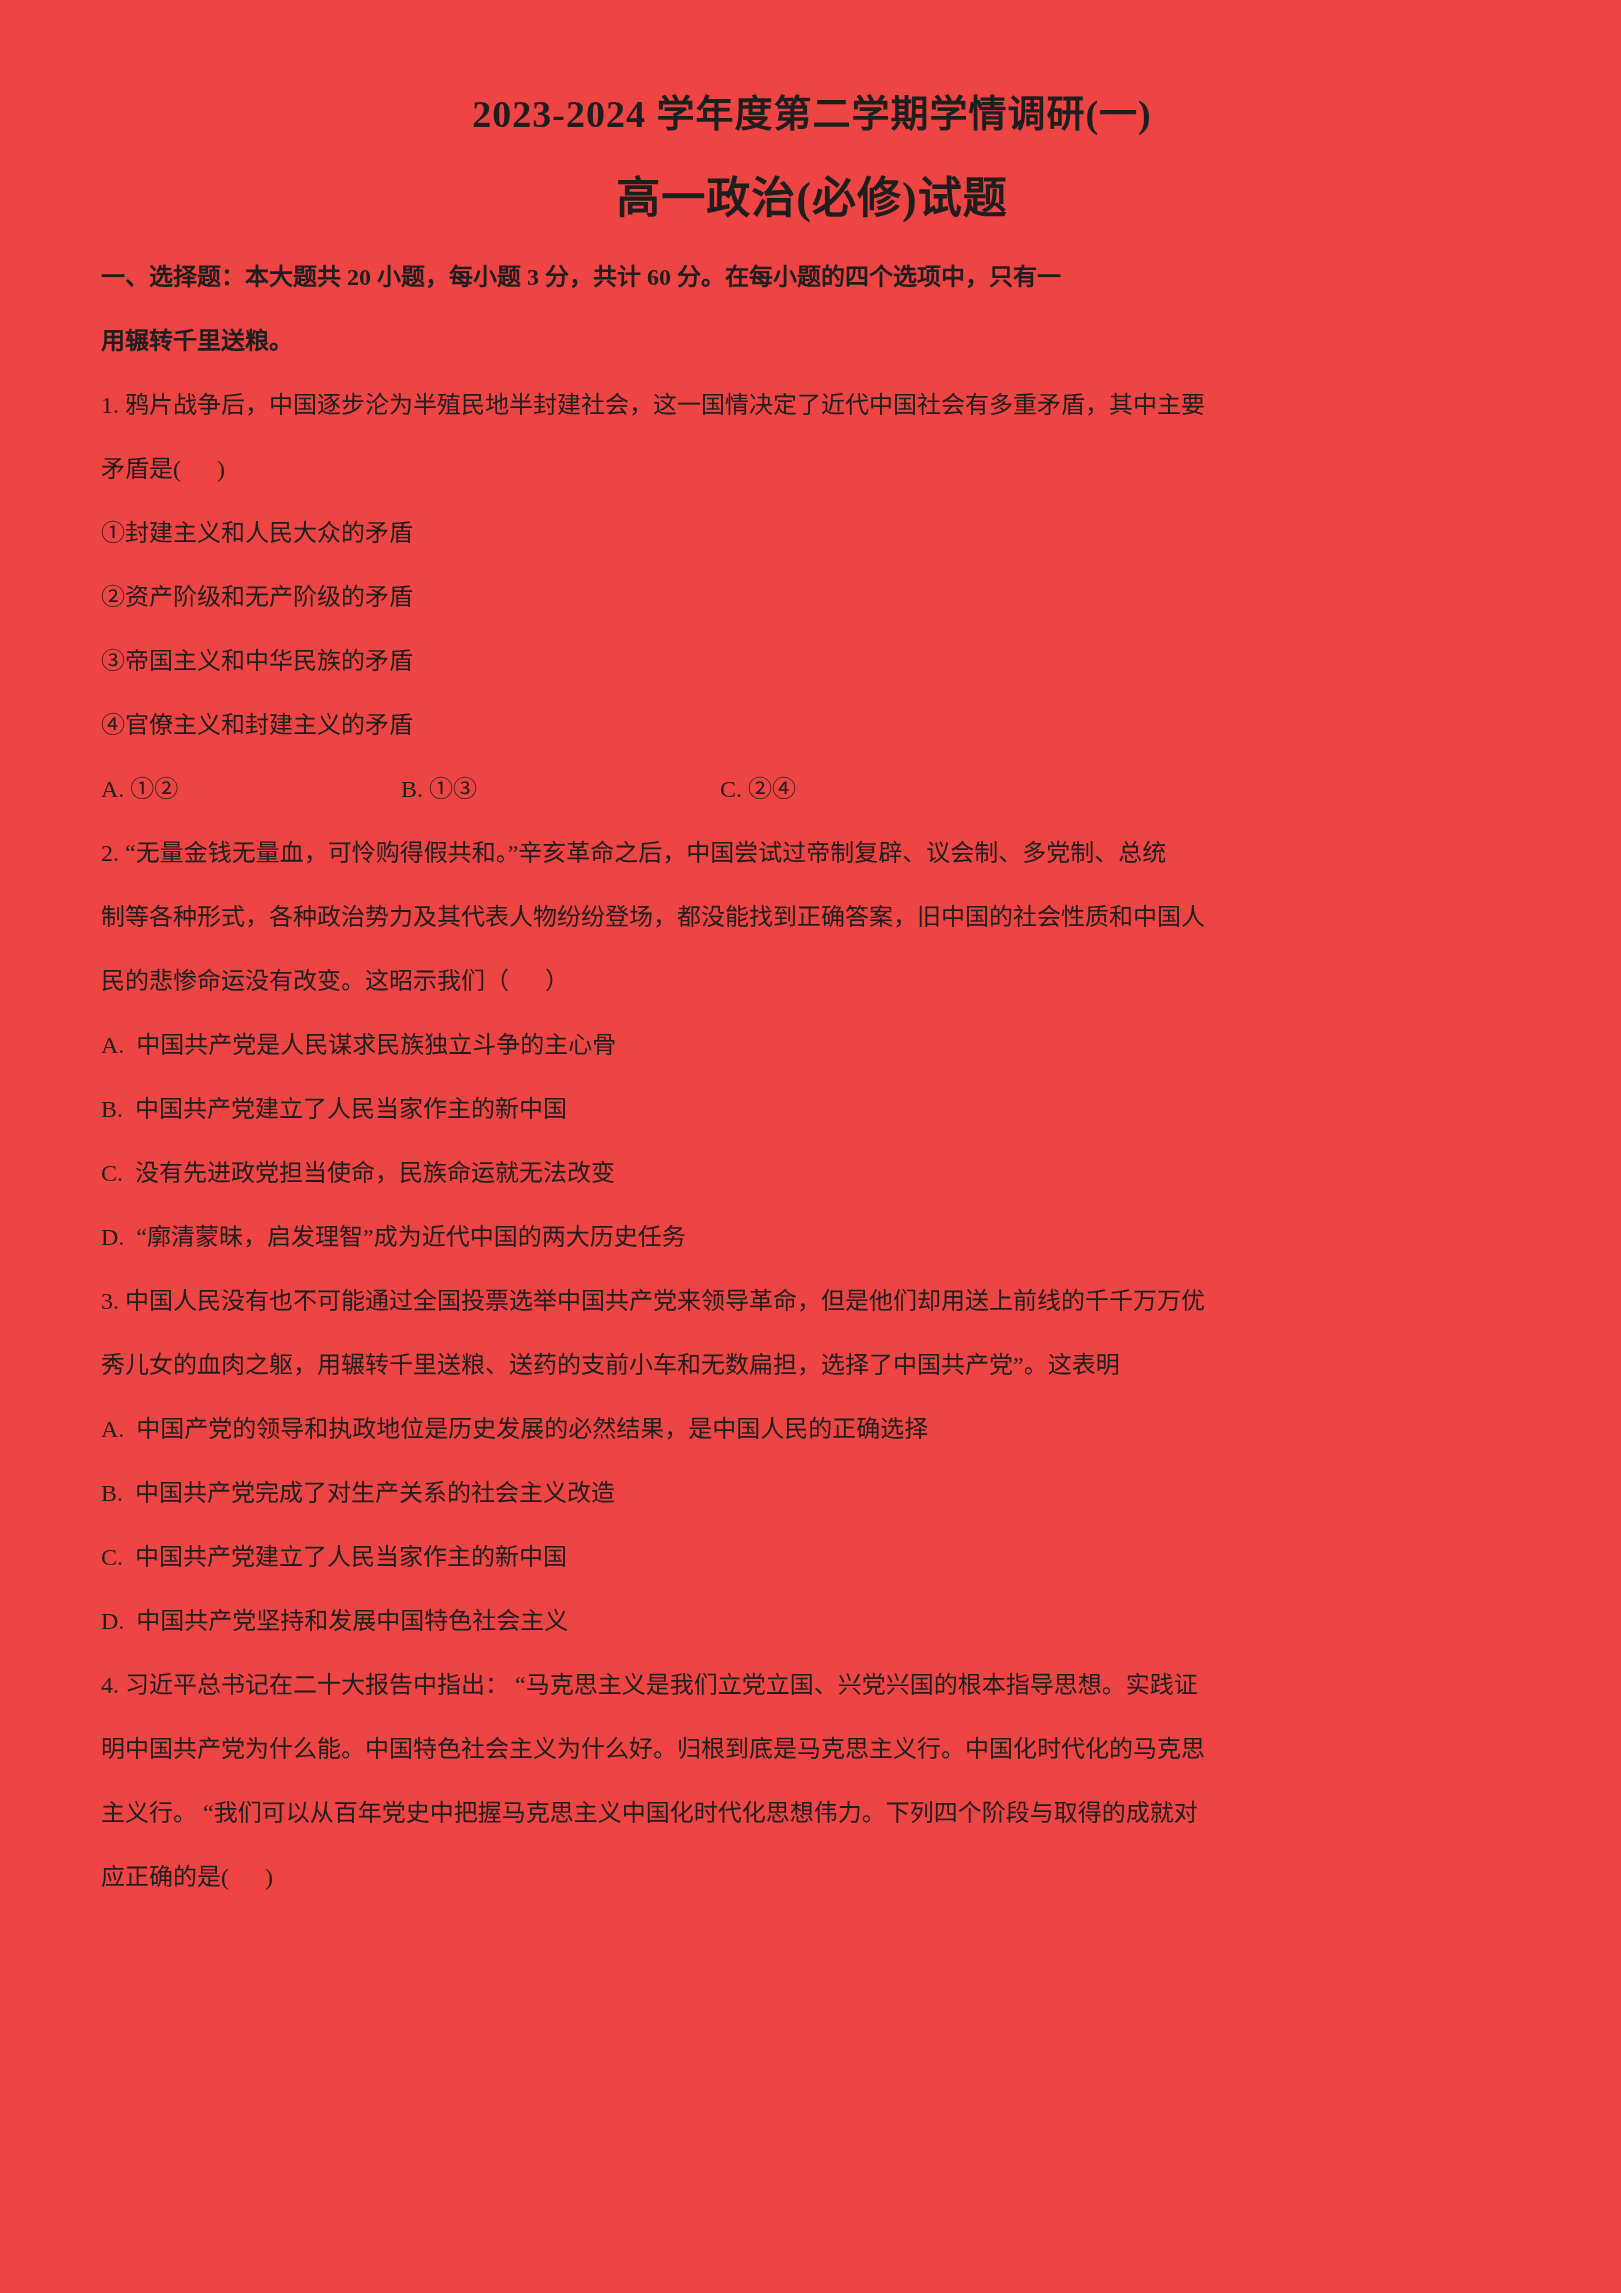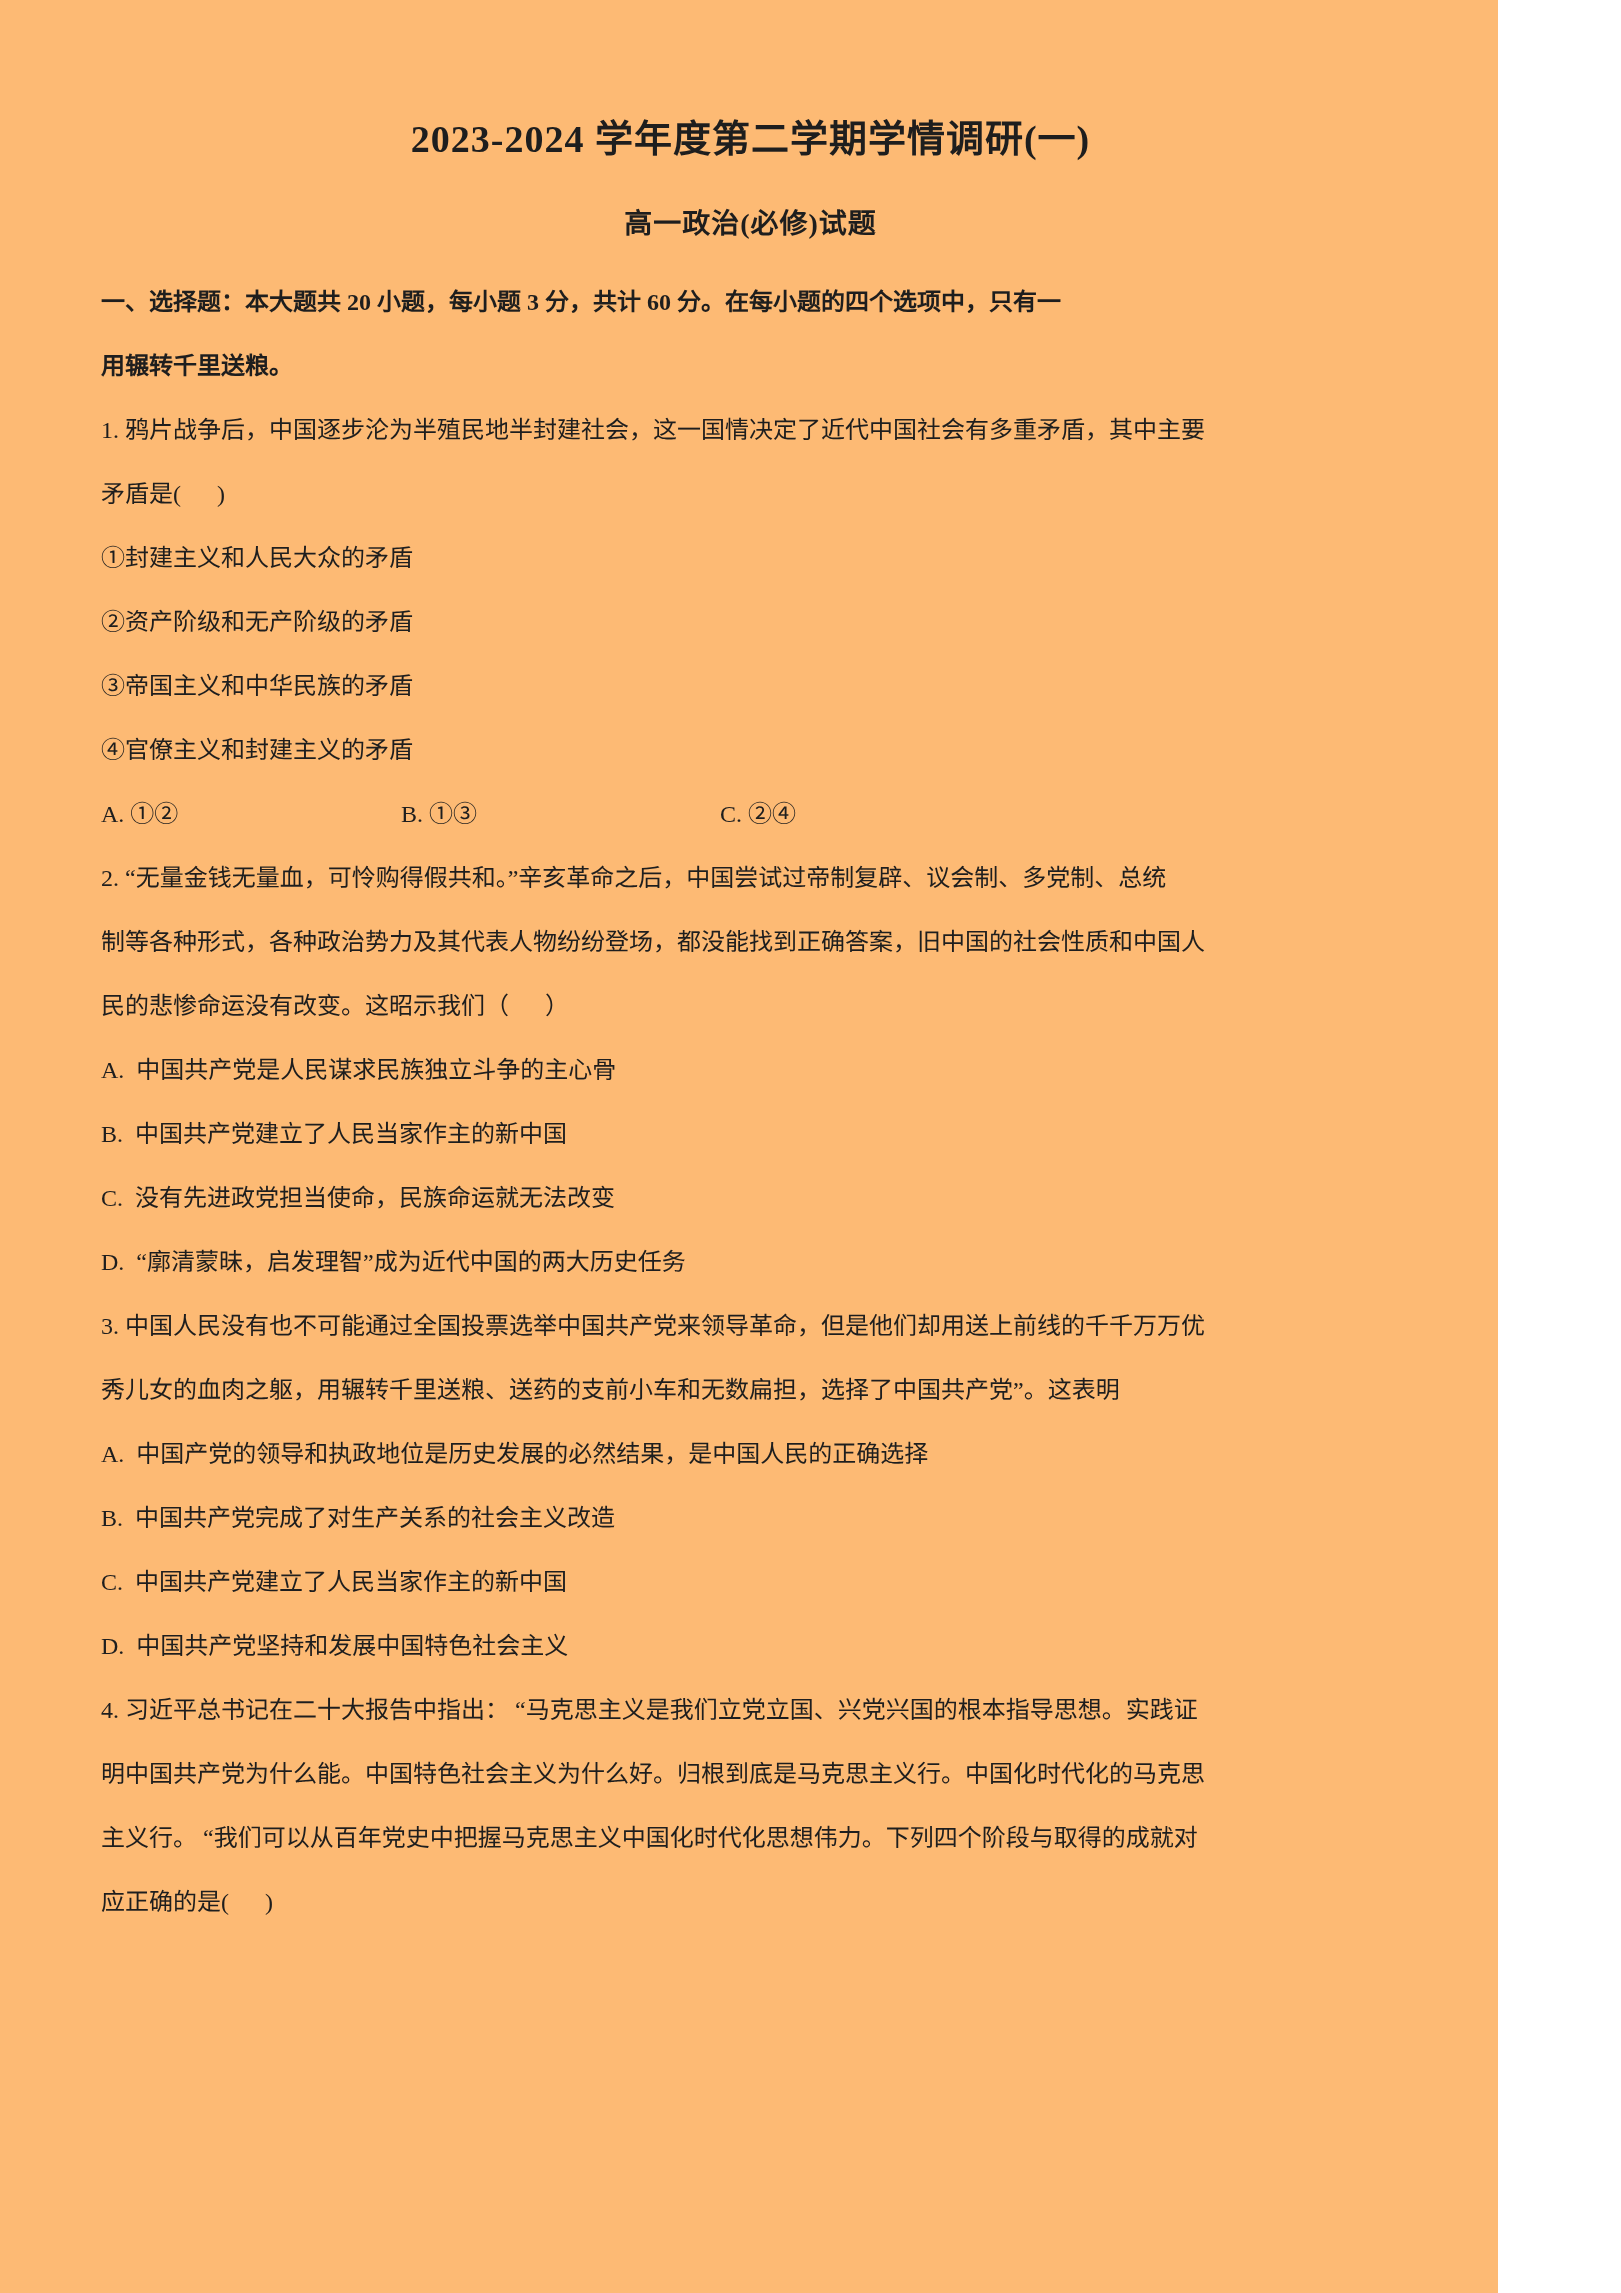--- a/index.html
+++ b/index.html
@@ -2,42 +2,42 @@
 <html lang="zh-CN"><head>
 <meta charset="utf-8">
 <style>
   html, body {
     margin: 0;
     padding: 0;
     background: #ffffff;
   }
   .page {
     position: relative;
-    width: 1498px;
+    width: 1621px;
     height: 2294px;
-    background: #fdba74;
+    background: #ef4444;
     color: #1e1e1e;
     font-family: "Liberation Serif", "DejaVu Serif", serif;
     overflow: hidden;
     box-sizing: border-box;
-    padding: 118px 98px 0 101px;
+    padding: 93px 98px 0 101px;
   }
   .doc-title {
     margin: 0;
     text-align: center;
     font-size: 38px;
     font-weight: bold;
     line-height: 43px;
     letter-spacing: 1px;
     white-space: pre;
   }
   .doc-subtitle {
     margin: 41px 0 0 0;
     text-align: center;
-    font-size: 28px;
+    font-size: 44px;
     font-weight: bold;
     line-height: 43px;
     letter-spacing: 1px;
     white-space: pre;
   }
   .doc-body {
     margin-top: 24.5px;
   }
   .line {
     margin: 0;

